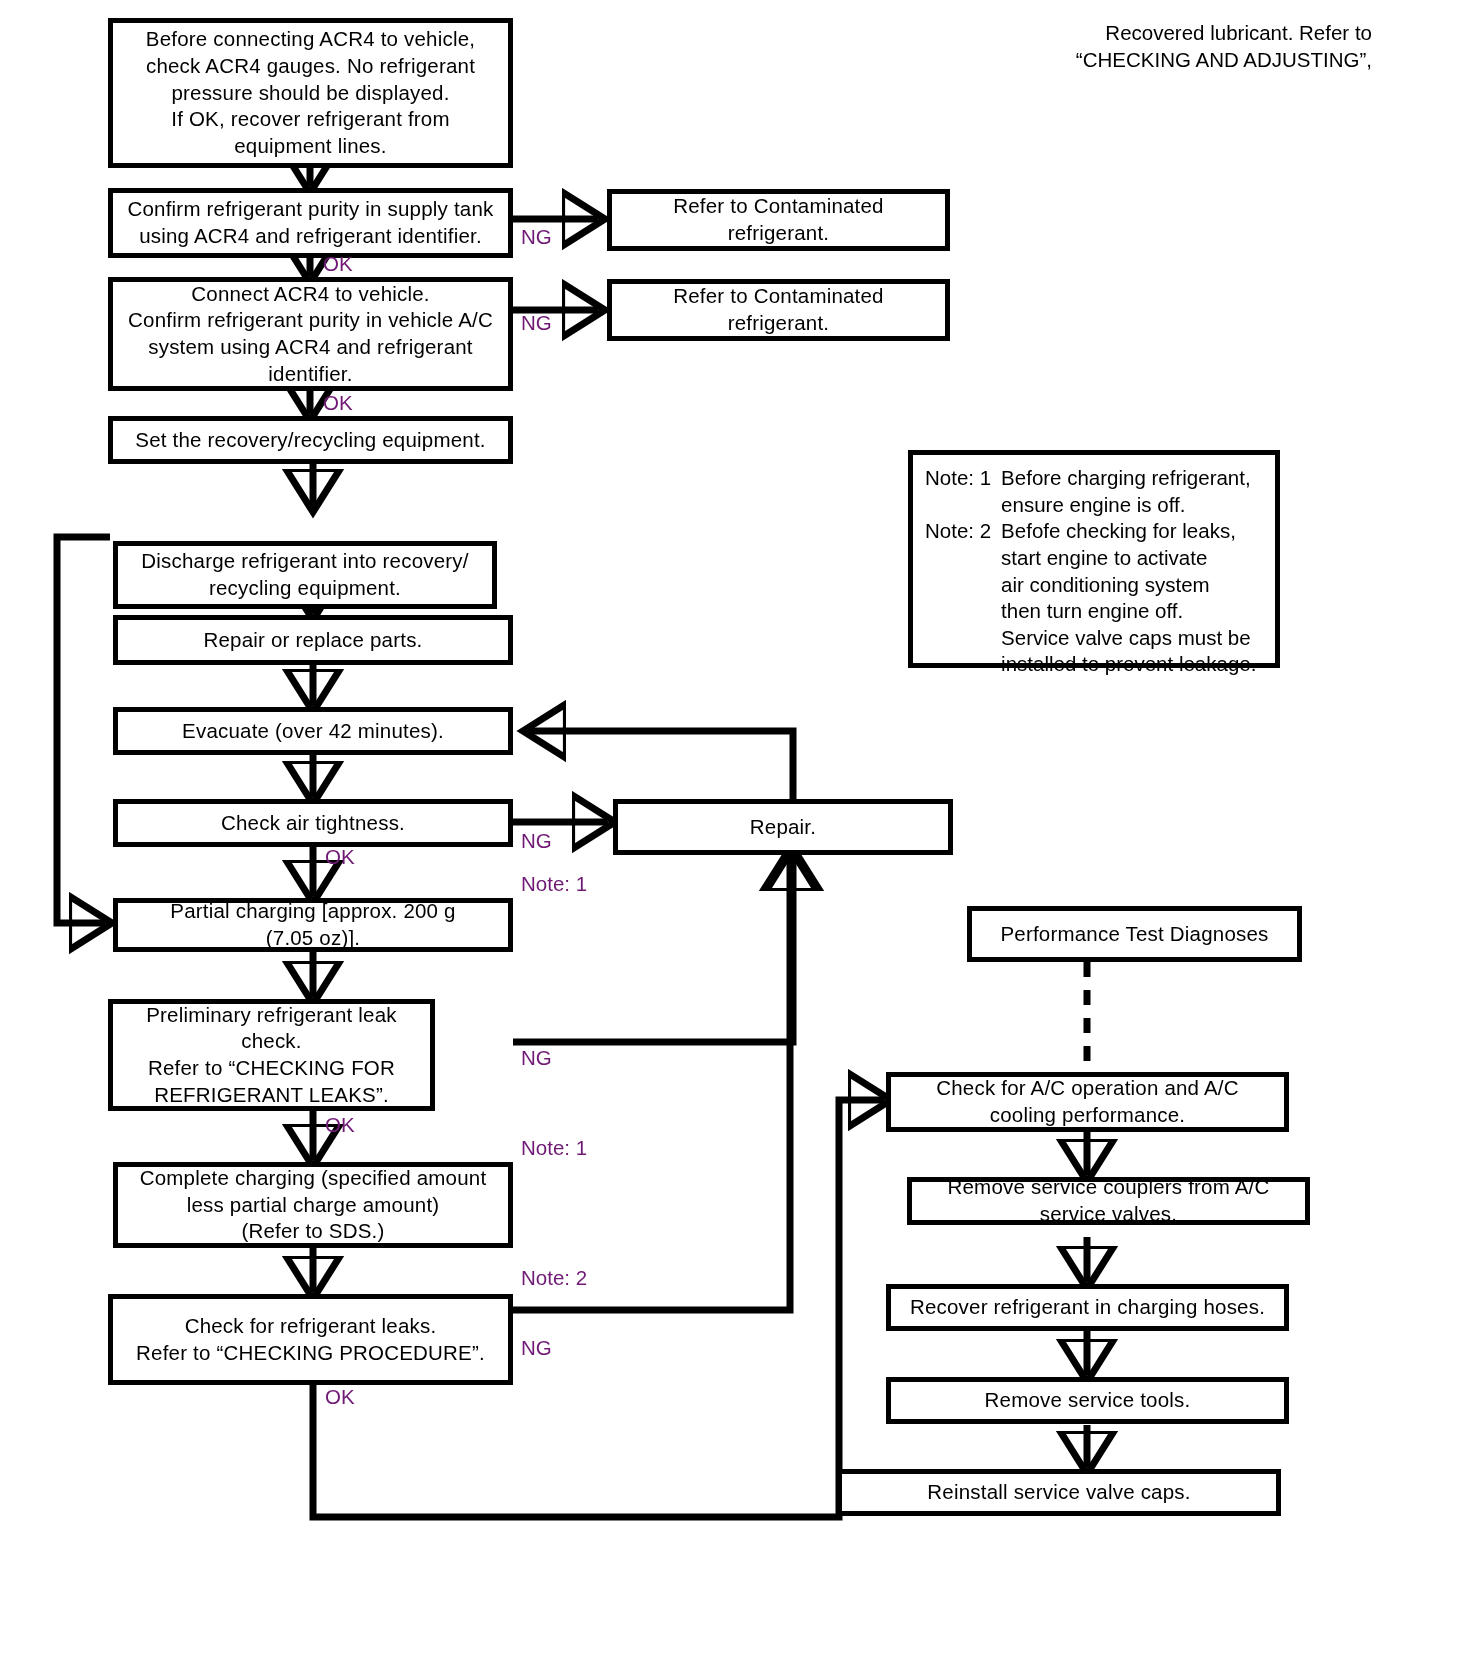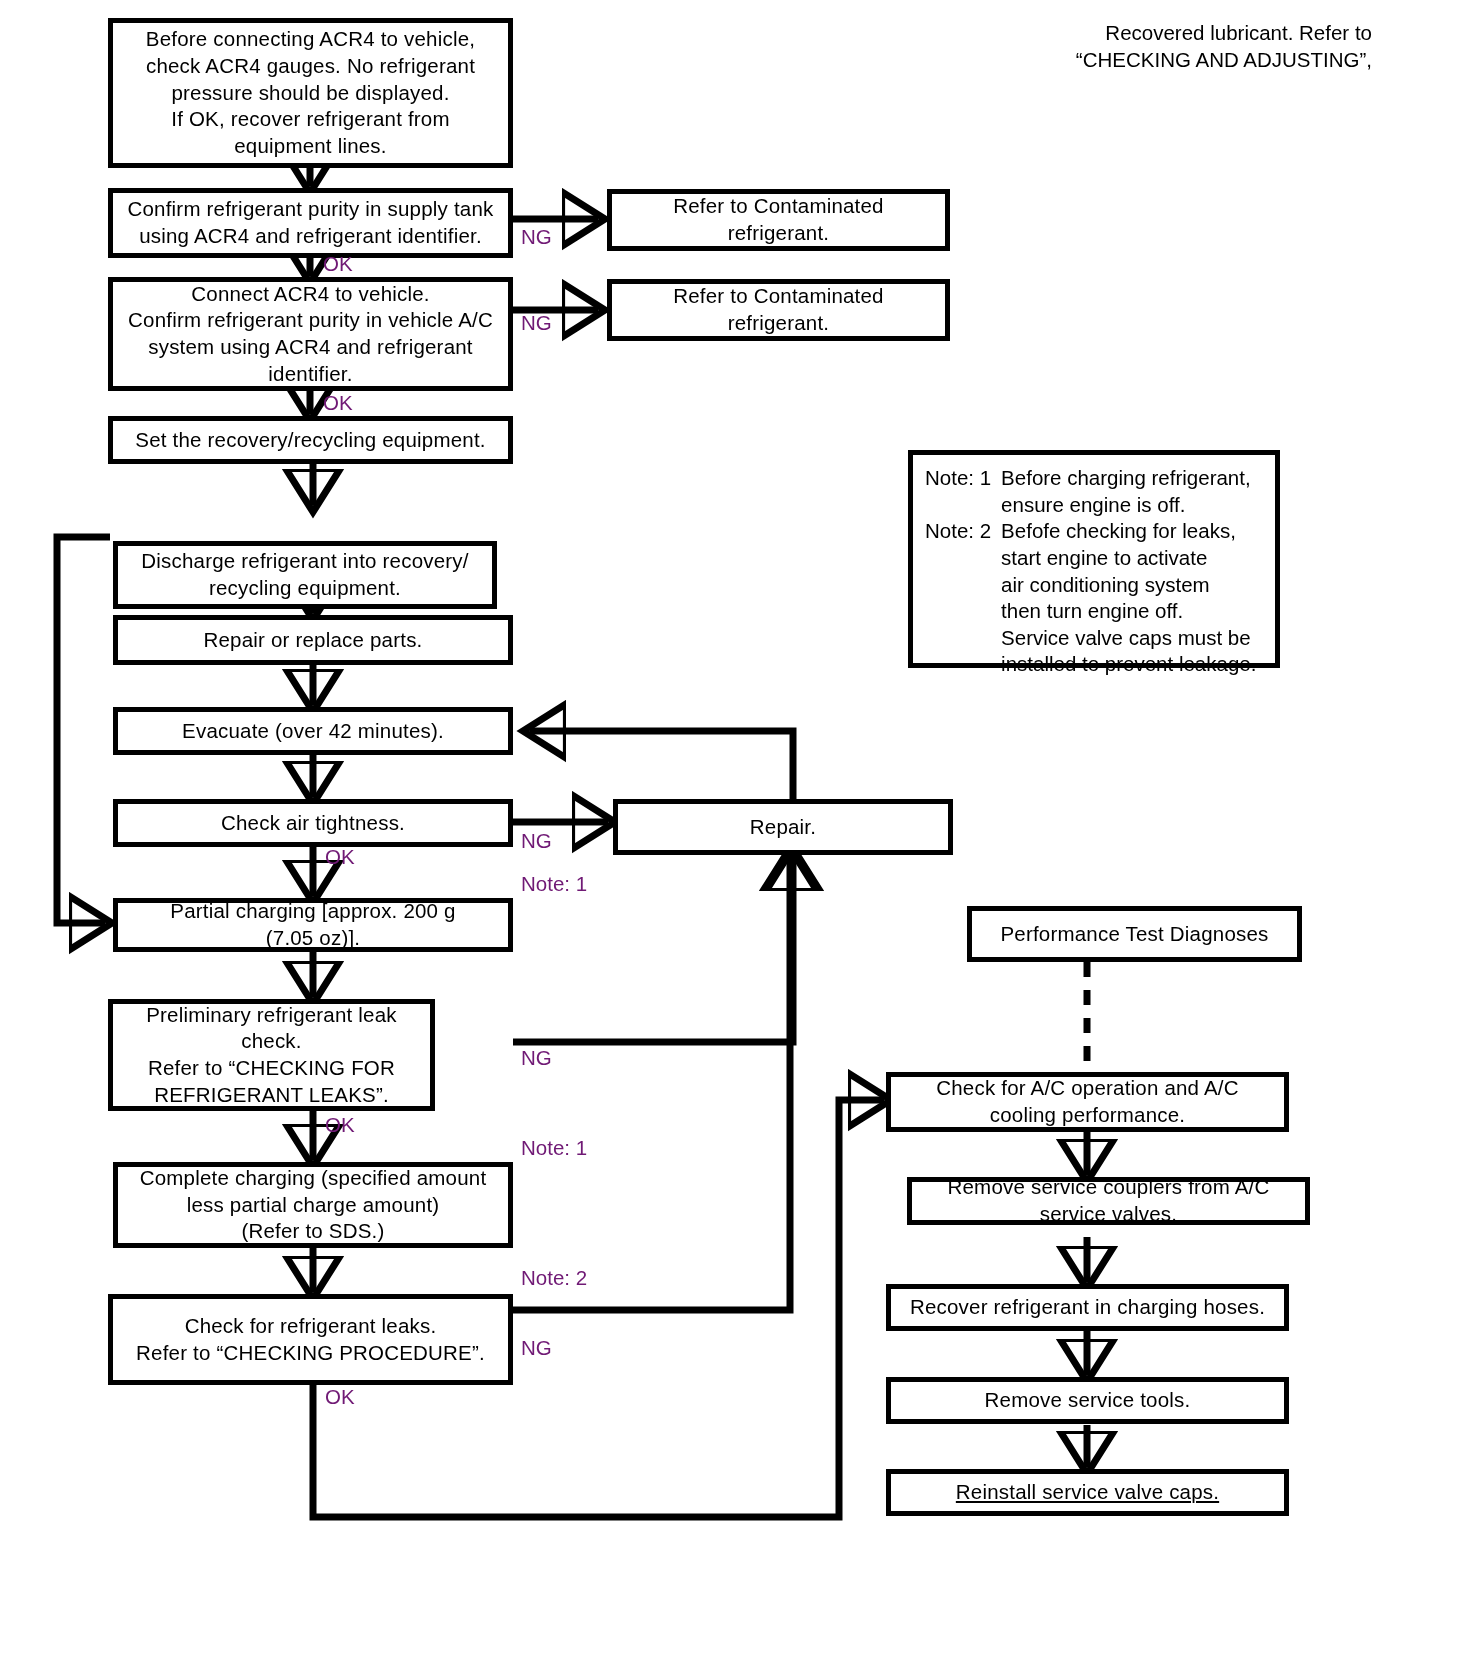--- a/index.html
+++ b/index.html
@@ -216,21 +216,21 @@
   <div class="node" style="left:886px; top:1072px; width:403px; height:60px;">Check for A/C operation and A/C
 cooling performance.</div>
 
   <div class="node" style="left:886px; top:1177px; width:403px; height:48px;margin-left:21px;">Remove service couplers from A/C
 service valves.</div>
 
   <div class="node" style="left:886px; top:1284px; width:403px; height:47px;">Recover refrigerant in charging hoses.</div>
 
   <div class="node" style="left:886px; top:1377px; width:403px; height:47px;">Remove service tools.</div>
 
-  <div class="node" style="left:886px; top:1469px; width:403px; height:47px;text-decoration:underline;">Reinstall service valve caps.</div>
+  <div class="node" style="left:837px; top:1469px; width:444px; height:47px;">Reinstall service valve caps.</div>
 
   <div class="edge-label" style="left:521px; top:226px;">NG</div>
   <div class="edge-label" style="left:323px; top:253px;">OK</div>
   <div class="edge-label" style="left:521px; top:312px;">NG</div>
   <div class="edge-label" style="left:323px; top:392px;">OK</div>
   <div class="edge-label" style="left:521px; top:830px;">NG</div>
   <div class="edge-label" style="left:325px; top:846px;">OK</div>
   <div class="edge-label" style="left:521px; top:873px;">Note: 1</div>
   <div class="edge-label" style="left:521px; top:1047px;">NG</div>
   <div class="edge-label" style="left:325px; top:1114px;">OK</div>

